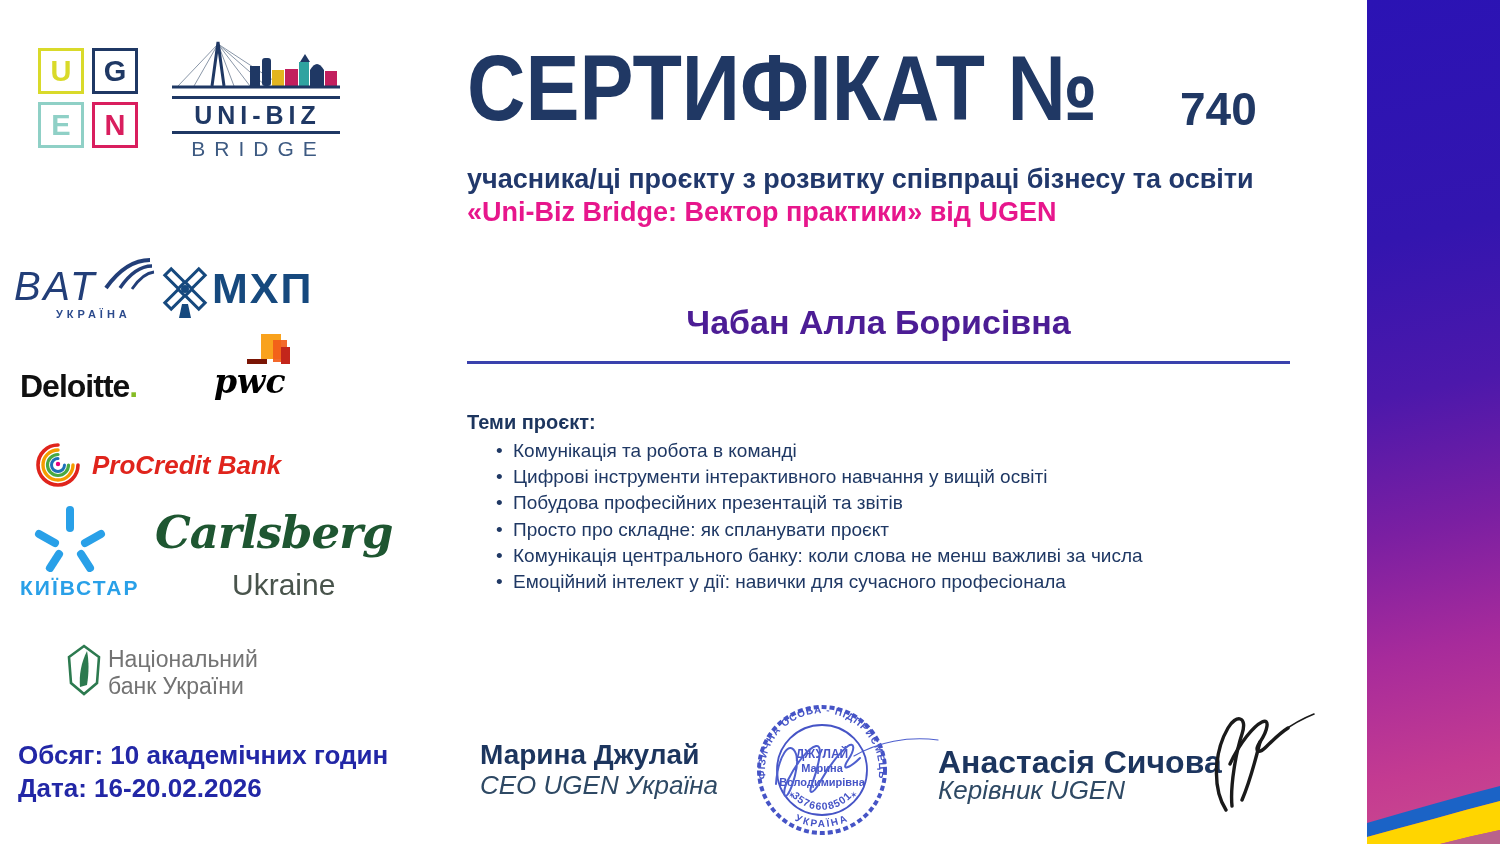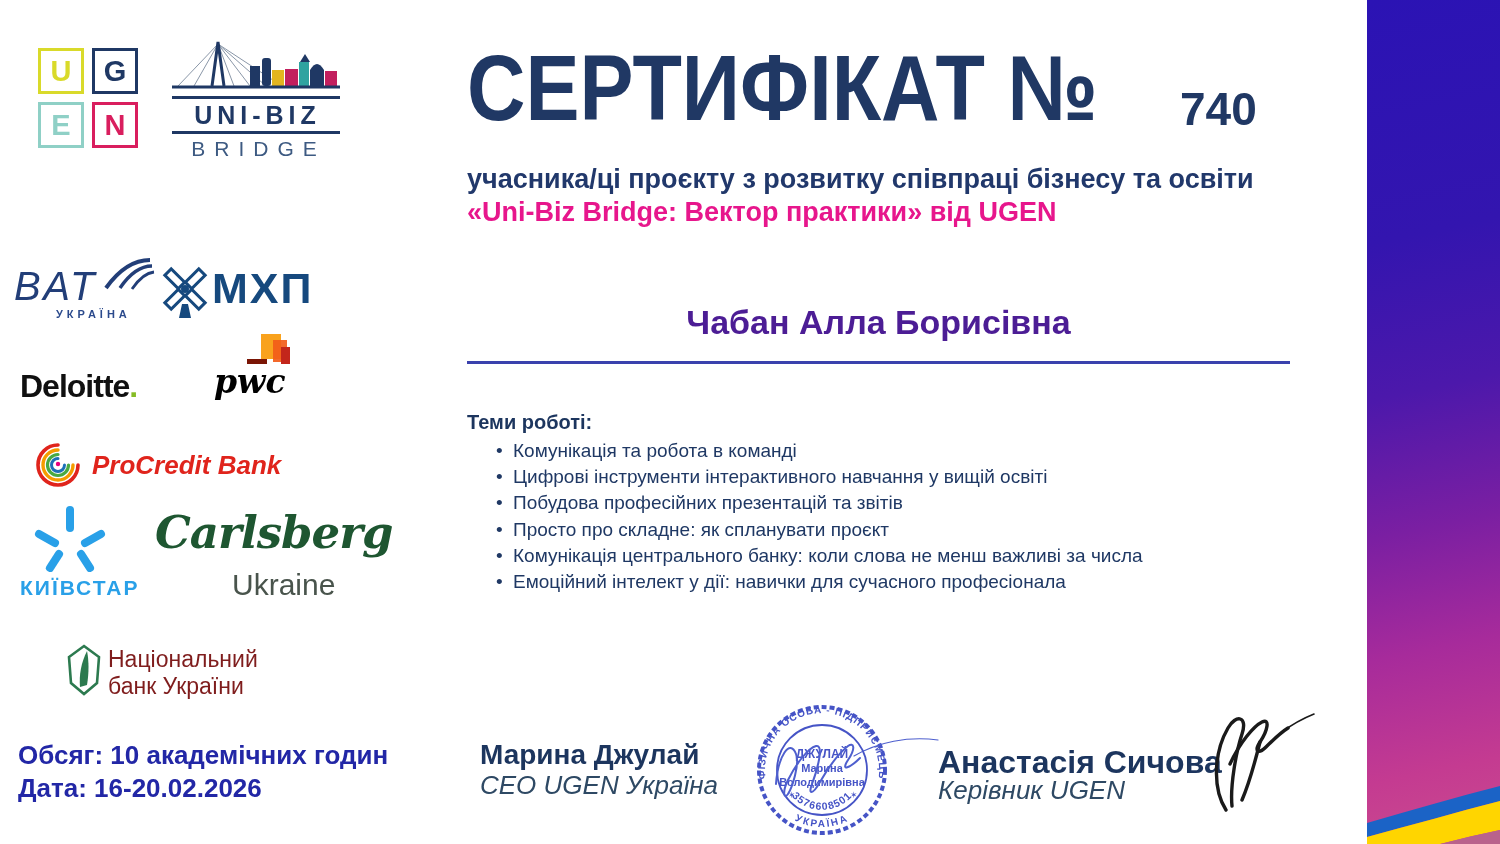--- a/index.html
+++ b/index.html
@@ -31,21 +31,21 @@
   .bat-text { left:14px; top:264px; font-size:40px; font-weight:400; color:#223e78; letter-spacing:4px; font-style:italic; }
   .bat-sub  { left:56px; top:308px; font-size:11px; font-weight:bold; color:#2b4a8c; letter-spacing:4px; }
   .mhp-text { left:212px; top:264px; font-size:43px; font-weight:800; color:#16497e; letter-spacing:2px; }
   .deloitte { left:20px; top:368px; font-size:32px; font-weight:800; color:#101010; letter-spacing:-1px; }
   .deloitte .dot { color:#86bc25; }
   .pwc-text { left:214px; top:362px; font-family:"DejaVu Serif", serif; font-weight:bold; font-style:italic; font-size:33px; color:#000; }
   .procredit-text { left:92px; top:450px; font-size:26px; font-weight:800; font-style:italic; color:#e0241c; }
   .kyivstar-text { left:20px; top:576px; font-size:21px; font-weight:800; color:#29a0e8; letter-spacing:2px; }
   .carlsberg-text { left:155px; top:506px; font-family:"DejaVu Serif", serif; font-weight:bold; font-style:italic; font-size:45px; color:#1e5631; letter-spacing:-1px; }
   .carlsberg-sub { left:232px; top:568px; font-size:30px; color:#49544c; }
-  .nbu-text { left:108px; top:646px; font-size:23px; color:#7f1d1d; line-height:27px; }
+  .nbu-text { left:108px; top:646px; font-size:23px; color:#737373; line-height:27px; }
 
   
   .title { left:467px; top:40px; font-size:92px; font-weight:800; color:#203864; letter-spacing:0;
     transform:scaleX(0.88); transform-origin:left top; white-space:nowrap; line-height:1.05; }
   .cert-no { left:1180px; top:82px; font-size:46px; font-weight:800; color:#203864; }
   .sub1 { left:467px; top:164px; font-size:27px; font-weight:bold; color:#21386b; white-space:nowrap; }
   .sub2 { left:467px; top:197px; font-size:27px; font-weight:bold; color:#e7168c; white-space:nowrap; }
   .recipient { left:467px; top:303px; width:823px; text-align:center; font-size:34px; font-weight:800; color:#4c1d95; }
   .divider { left:467px; top:361px; width:823px; height:3px; background:#3a41ad; }
   .topics-h { left:467px; top:411px; font-size:20px; font-weight:bold; color:#1c355e; }
@@ -177,21 +177,21 @@
   </div>
 
   <h1 class="abs title">СЕРТИФІКАТ №</h1>
   <div class="abs cert-no">740</div>
   <div class="abs sub1">учасника/ці проєкту з розвитку співпраці бізнесу та освіти</div>
   <div class="abs sub2">«Uni-Biz Bridge: Вектор практики» від UGEN</div>
 
   <div class="abs recipient">Чабан Алла Борисівна</div>
   <div class="abs divider"></div>
 
-  <div class="abs topics-h">Теми роботі:</div>
+  <div class="abs topics-h">Теми проєкт:</div>
   <ul class="abs topics">
     <li>Комунікація та робота в команді</li>
     <li>Цифрові інструменти інтерактивного навчання у вищій освіті</li>
     <li>Побудова професійних презентацій та звітів</li>
     <li>Просто про складне: як спланувати проєкт</li>
     <li>Комунікація центрального банку: коли слова не менш важливі за числа</li>
     <li>Емоційний інтелект у дії: навички для сучасного професіонала</li>
   </ul>
 
   <div class="abs volume">Обсяг: 10 академічних годин</div>

